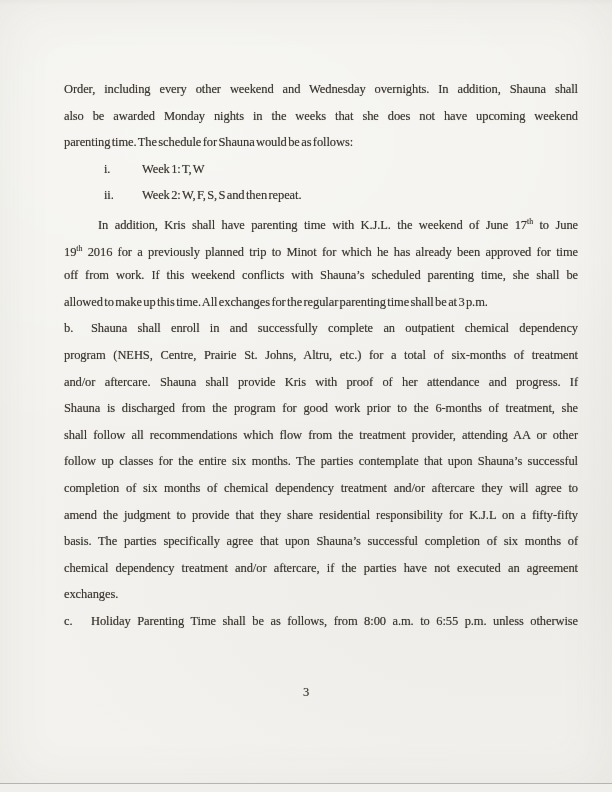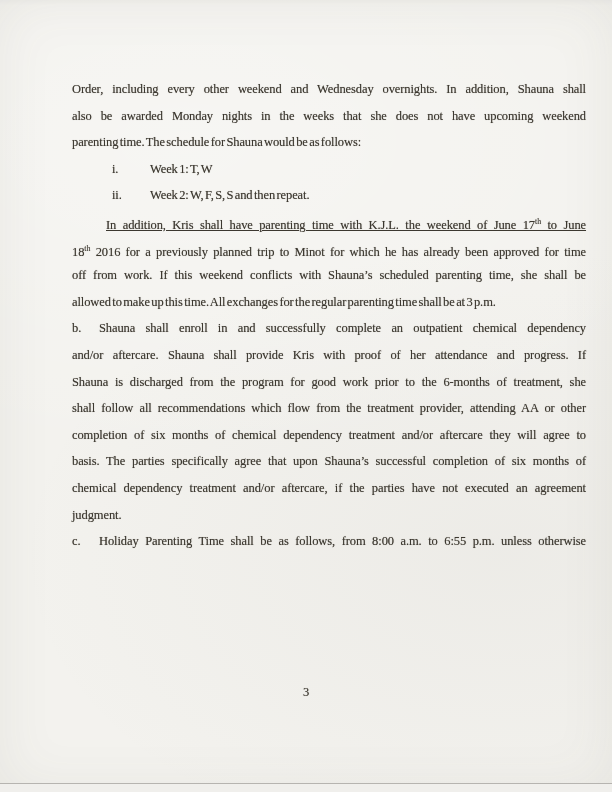--- a/index.html
+++ b/index.html
@@ -14,34 +14,34 @@
     overflow:hidden;
     background-color:#f3f2ee;
     background-image:
       radial-gradient(900px 500px at 30% 18%, rgba(255,255,255,.30), rgba(255,255,255,0) 65%),
       radial-gradient(700px 450px at 82% 70%, rgba(120,114,102,.05), rgba(0,0,0,0) 70%),
       linear-gradient(180deg, rgba(0,0,0,.025) 0px, rgba(0,0,0,0) 6px);
     box-shadow:inset 0 0 55px rgba(95,90,80,.08);
   }
   .textblock{
     position:absolute;
-    left:72px;top:76px;width:514px;
+    left:64px;top:76px;width:514px;
     color:#3c3830;
     font-size:12.5px;
     letter-spacing:-0.1px;
     word-spacing:-1.6px;
     text-shadow:0 0 0.7px rgba(62,56,46,.55);
   }
   .ln{
     height:26.6px;line-height:26.6px;
     white-space:normal;
   }
   .jst{text-align:justify;}
   .jst::after{content:"";display:inline-block;width:100%;height:0;}
-  .indent{text-indent:34px;text-decoration:underline;}
+  .indent{text-indent:34px;}
   .listln{padding-left:40px;}
   .lmark{display:inline-block;width:38px;text-indent:0;}
   .cmark{display:inline-block;width:27px;text-indent:0;}
   .sup{vertical-align:super;font-size:0.62em;letter-spacing:0;}
   .pagenum{
     position:absolute;left:0;top:684px;width:612px;
     text-align:center;
     color:#3c3830;font-size:12.5px;line-height:16px;
     text-shadow:0 0 0.7px rgba(62,56,46,.55);
   }
@@ -68,35 +68,38 @@
       <span class="lmark">i.</span><span>Week 1:  T, W</span>
     </div>
     <div class="ln listln">
       <span class="lmark">ii.</span><span>Week 2: W, F, S, S and then repeat.</span>
     </div>
 
     <div class="ln jst indent">
       <span>In addition, Kris shall have parenting time with K.J.L. the weekend of June 17</span><span class="sup">th</span><span> to June</span>
     </div>
     <div class="ln jst">
-      <span>18</span><span class="sup">th</span><span> 2016 for a previously planned trip to Minot for which he has already been approved for time</span>
+      <span>19</span><span class="sup">th</span><span> 2016 for a previously planned trip to Minot for which he has already been approved for time</span>
     </div>
     <div class="ln jst">off from work. If this weekend conflicts with Shauna’s scheduled parenting time, she shall be</div>
     <div class="ln">allowed to make up this time. All exchanges for the regular parenting time shall be at 3 p.m.</div>
 
     <div class="ln jst">
       <span class="cmark">b.</span><span>Shauna shall enroll in and successfully complete an outpatient chemical dependency</span>
     </div>
+    <div class="ln jst">program (NEHS, Centre, Prairie St. Johns, Altru, etc.) for a total of six-months of treatment</div>
     <div class="ln jst">and/or aftercare. Shauna shall provide Kris with proof of her attendance and progress.  If</div>
     <div class="ln jst">Shauna is discharged from the program for good work prior to the 6-months of treatment, she</div>
     <div class="ln jst">shall follow all recommendations which flow from the treatment provider, attending AA or other</div>
+    <div class="ln jst">follow up classes for the entire six months. The parties contemplate that upon Shauna’s successful</div>
     <div class="ln jst">completion of six months of chemical dependency treatment and/or aftercare they will agree to</div>
+    <div class="ln jst">amend the judgment to provide that they share residential responsibility for K.J.L on a fifty-fifty</div>
     <div class="ln jst">basis. The parties specifically agree that upon Shauna’s successful completion of six months of</div>
     <div class="ln jst">chemical dependency treatment and/or aftercare, if the parties have not executed an agreement</div>
-    <div class="ln">judgment.</div>
+    <div class="ln">exchanges.</div>
 
     <div class="ln jst">
       <span class="cmark">c.</span><span>Holiday Parenting Time shall be as follows, from 8:00 a.m. to 6:55 p.m. unless otherwise</span>
     </div>
 
   </div>
 
   <div class="pagenum">3</div>
 
   <div class="scan-edge"></div>

